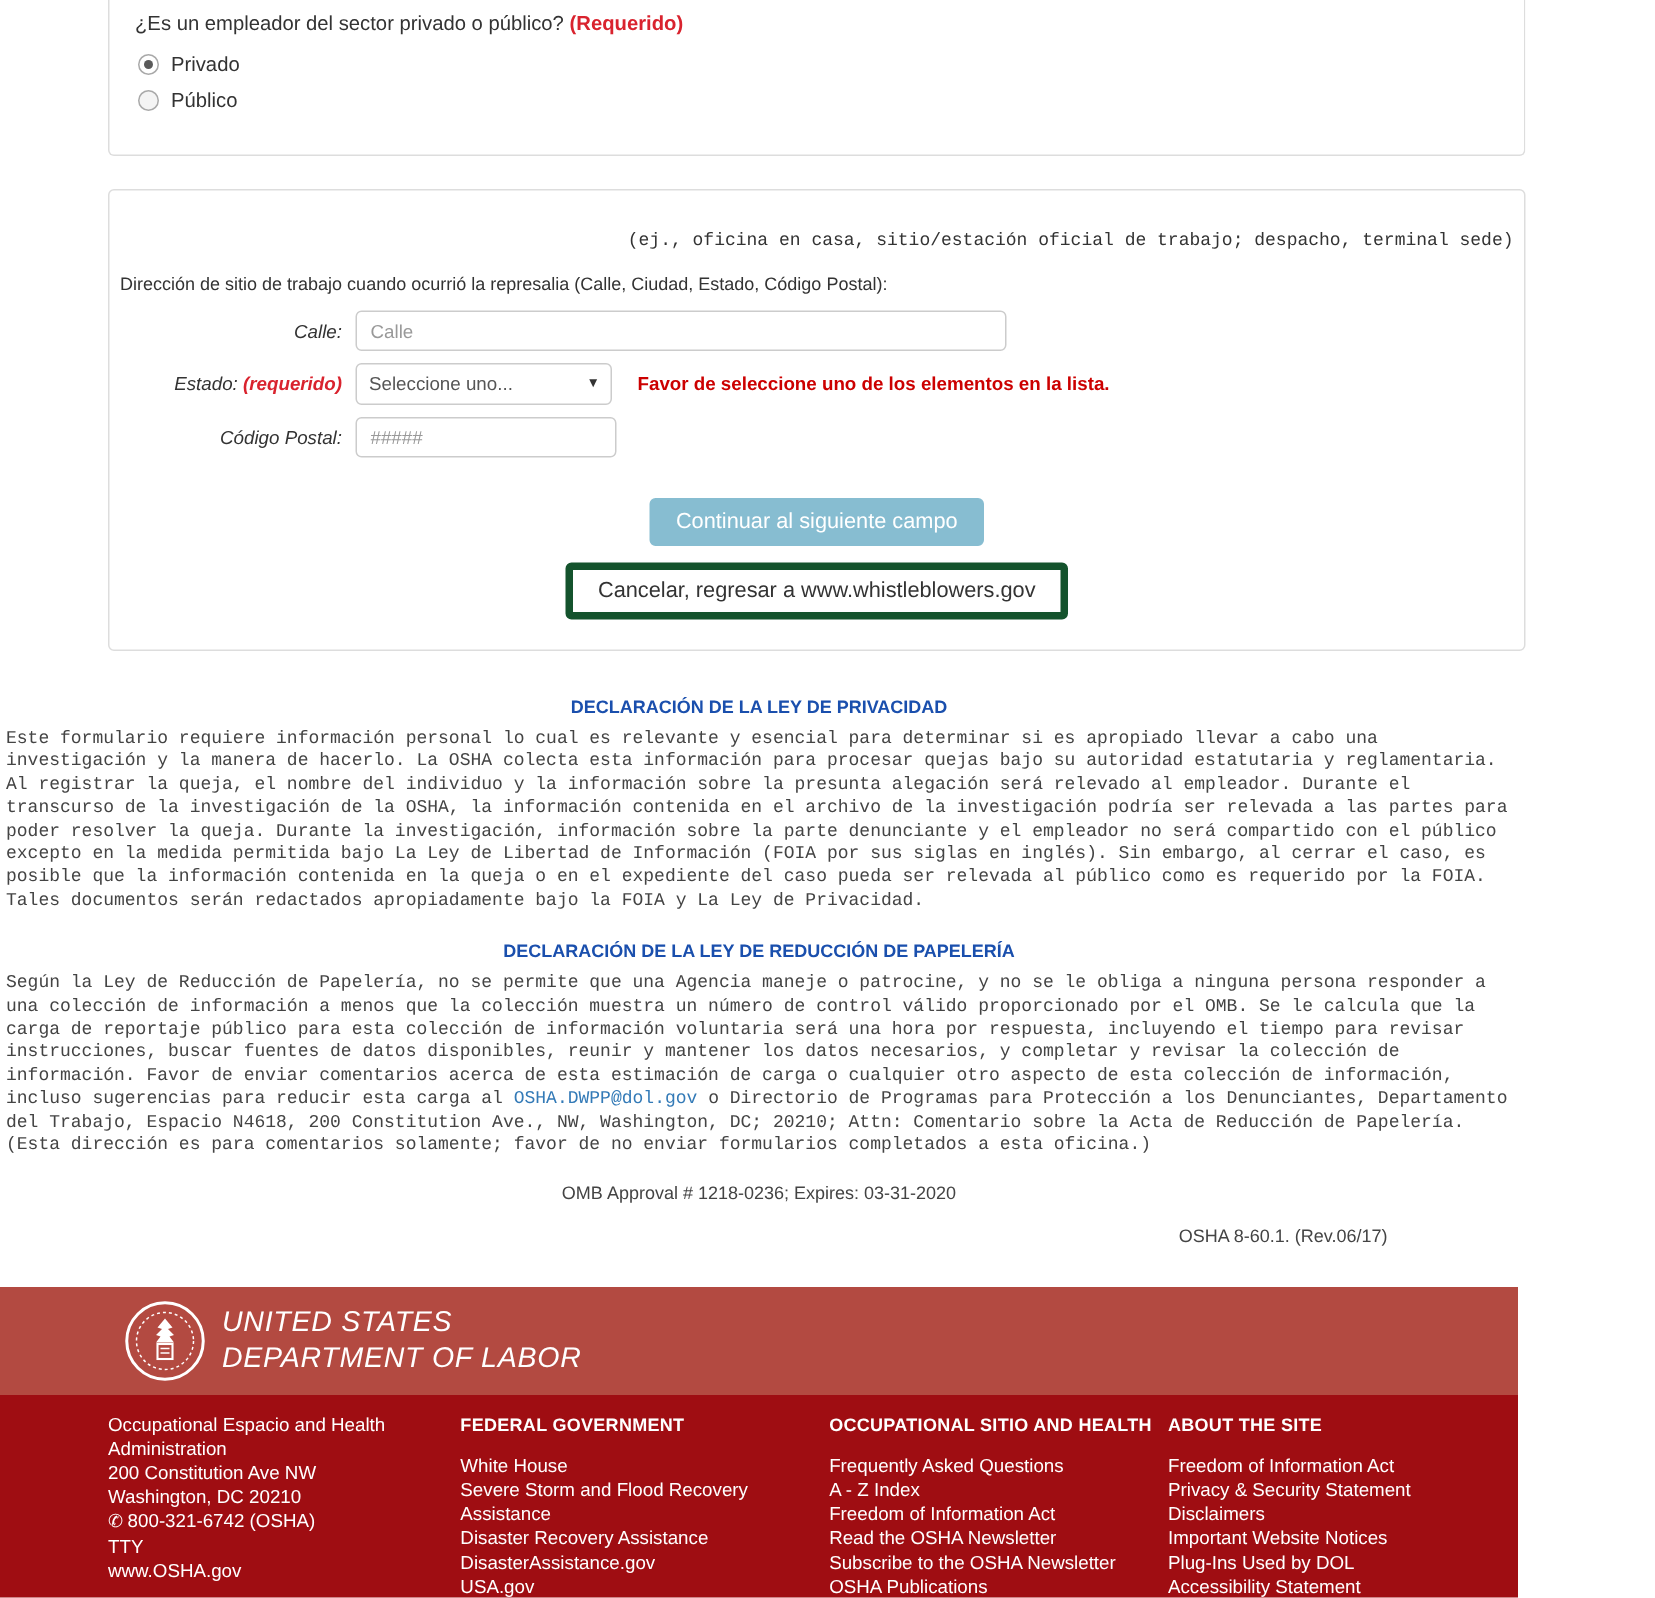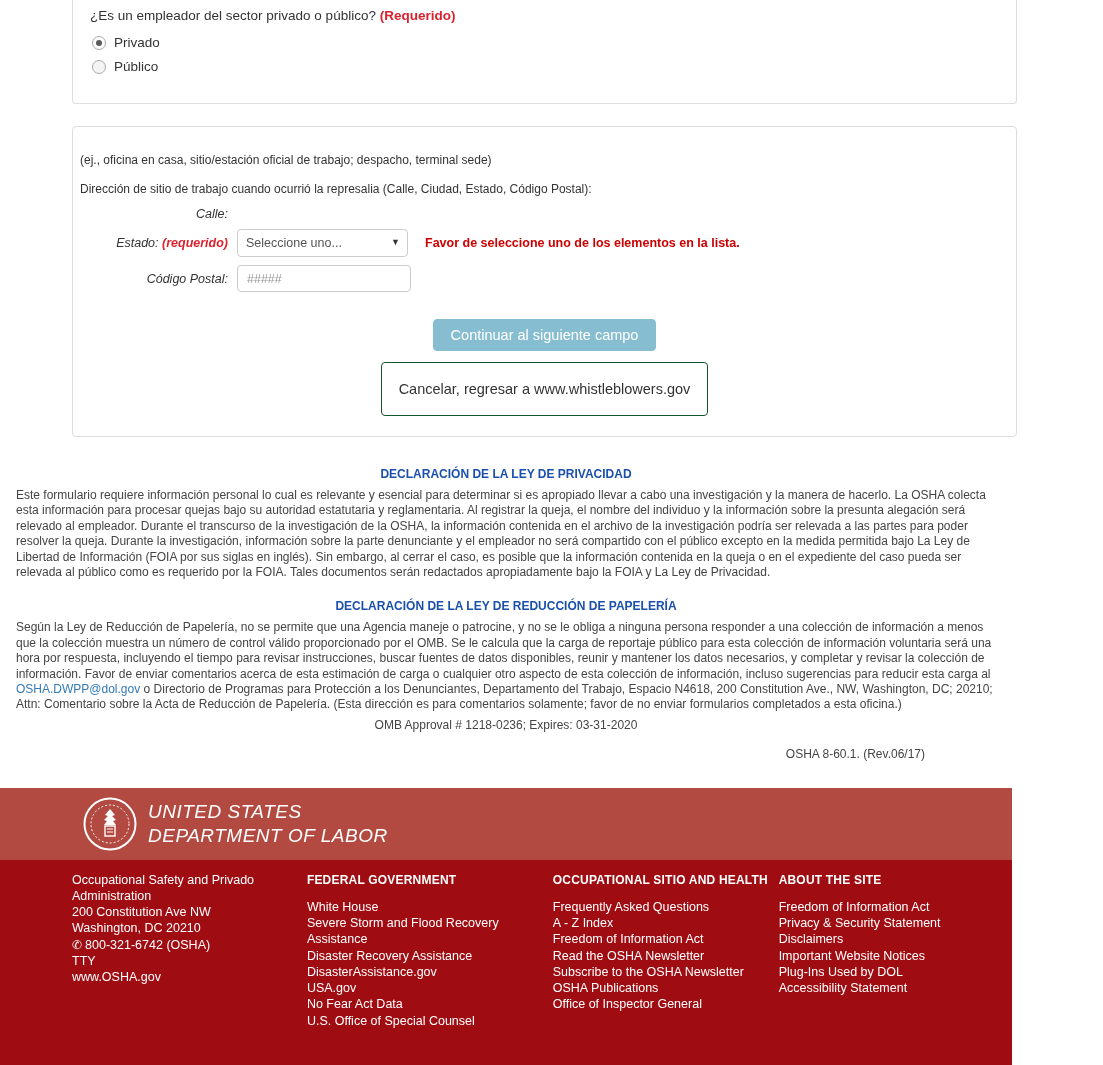--- a/index.html
+++ b/index.html
@@ -29,21 +29,21 @@
   }
   .radio-circle.checked { background:#fff; }
   .radio-circle.checked::after {
     content:""; position:absolute; left:3px; top:3px; right:3px; bottom:3px;
     background:#5a5a5a; border-radius:50%;
   }
   .radio-label { margin-left:8px; font-size:13.5px; color:#333; }
 
   .panel-worksite { margin-top:22px; padding:17px 7px 20px 7px; }
   .ws-title { text-align:center; font-size:18px; font-weight:normal; color:#333; }
-  .ws-subtitle { text-align:left; font-size:12px; color:#333; margin-top:9px; }
+  .ws-subtitle { text-align:right; font-size:12px; color:#333; margin-top:9px;font-family:Liberation Mono, monospace; }
   .ws-instruction { font-size:12px; color:#333; margin:15px 0 11px 0; }
 
   .form-row { display:flex; align-items:center; margin-bottom:8px; }
   .form-label { width:148px; text-align:right; font-size:12.5px; color:#333; margin-right:9px; flex:0 0 auto;font-style:italic; }
   .txt-input {
     height:27px; border:1px solid #ccc; border-radius:4px; padding:0 9px;
     font-size:12.5px; color:#333; font-family:"Liberation Sans", sans-serif; outline:none;
   }
   .txt-input::placeholder { color:#999; opacity:1; }
   .w-street { width:434px; }
@@ -59,36 +59,36 @@
   }
   .field-error { color:#cc0000; font-weight:bold; font-size:12.5px; margin-left:17px; }
 
   .btn-area { text-align:center; margin-top:27px; }
   .btn-continue {
     background:#87bdd1; border:1px solid #87bdd1; color:#fff;
     font-size:14.5px; padding:7px 17px; border-radius:4px; cursor:pointer;
     font-family:"Liberation Sans", sans-serif;
   }
   .btn-cancel {
-    display:inline-block; margin-top:11px; background:#fff; border:1px solid #14532d; color:#333;
-    font-size:14.5px; padding:18px 17px; border-radius:4px; cursor:pointer;
+    display:inline-block; margin-top:11px; background:#fff; border:5px solid #14532d; color:#333;
+    font-size:14.5px; padding:6px 17px; border-radius:4px; cursor:pointer;
     font-family:"Liberation Sans", sans-serif;
   }
 
   
   .decl-heading {
     text-align:center; color:#1a4fad; font-weight:bold; font-size:12px;
     margin-top:30px; margin-bottom:7px;
   }
   .decl-heading2 { margin-top:19px; }
   .decl-text {
-    margin:0 16px; font-size:12px; line-height:15.4px; color:#444; text-align:left;
+    margin:0 4px; font-size:12px; line-height:15.4px; color:#444; text-align:left;font-family:Liberation Mono, monospace;
   }
   .inline-link { color:#337ab7; text-decoration:none; }
-  .omb-line { text-align:center; font-size:12px; color:#444; margin-top:5px; }
+  .omb-line { text-align:center; font-size:12px; color:#444; margin-top:16px; }
   .form-number { text-align:right; font-size:12px; color:#444; margin:15px 87px 0 0; }
 
   
   .footer-band {
     margin-top:27px; background:#b34a41; height:72px;
     display:flex; align-items:center; padding-left:83px; flex:0 0 auto;
   }
   .seal { width:54px; height:54px; flex:0 0 auto; }
   .dol-names { margin-left:11px; color:#fff;font-style:italic; }
   .dol-line { font-size:19px; line-height:24px; letter-spacing:0.5px; }
@@ -124,20 +124,21 @@
         <span class="radio-label">Público</span>
       </div>
     </div>
 
     <div class="panel panel-worksite">
       <div class="ws-subtitle">(ej., oficina en casa, sitio/estación oficial de trabajo; despacho, terminal sede)</div>
       <div class="ws-instruction">Dirección de sitio de trabajo cuando ocurrió la represalia (Calle, Ciudad, Estado, Código Postal):</div>
 
       <div class="form-row">
         <label class="form-label">Calle:</label>
+        <input class="txt-input w-street" type="text" placeholder="Calle" style="">
       </div>
 
 
       <div class="form-row">
         <label class="form-label"><span>Estado: </span><span class="req-red" style="font-weight:bold">(requerido)</span></label>
         <span class="select-wrap">
           <select class="state-select">
             <option>Seleccione uno...</option>
           </select>
           <span class="select-arrow">▼</span>
@@ -177,21 +178,21 @@
       <line x1="24" y1="35" x2="30" y2="35" stroke="#ffffff" stroke-width="1"></line>
     </svg>
     <div class="dol-names">
       <div class="dol-line">UNITED STATES</div>
       <div class="dol-line">DEPARTMENT OF LABOR</div>
     </div>
   </div>
 
   <div class="footer-dark">
     <div class="f-col f-col1">
-      <span class="f-text">Occupational Safety and Privado Administration</span>
+      <span class="f-text">Occupational Espacio and Health Administration</span>
       <span class="f-text">200 Constitution Ave NW</span>
       <span class="f-text">Washington, DC 20210</span>
       <span class="f-text"><span class="phone-icon">✆</span><span>800-321-6742 (OSHA)</span></span>
       <a class="f-link" href="#">TTY</a>
       <a class="f-link" href="#">www.OSHA.gov</a>
     </div>
 
     <div class="f-col f-col2">
       <div class="f-heading">FEDERAL GOVERNMENT</div>
       <a class="f-link" href="#">White House</a>

